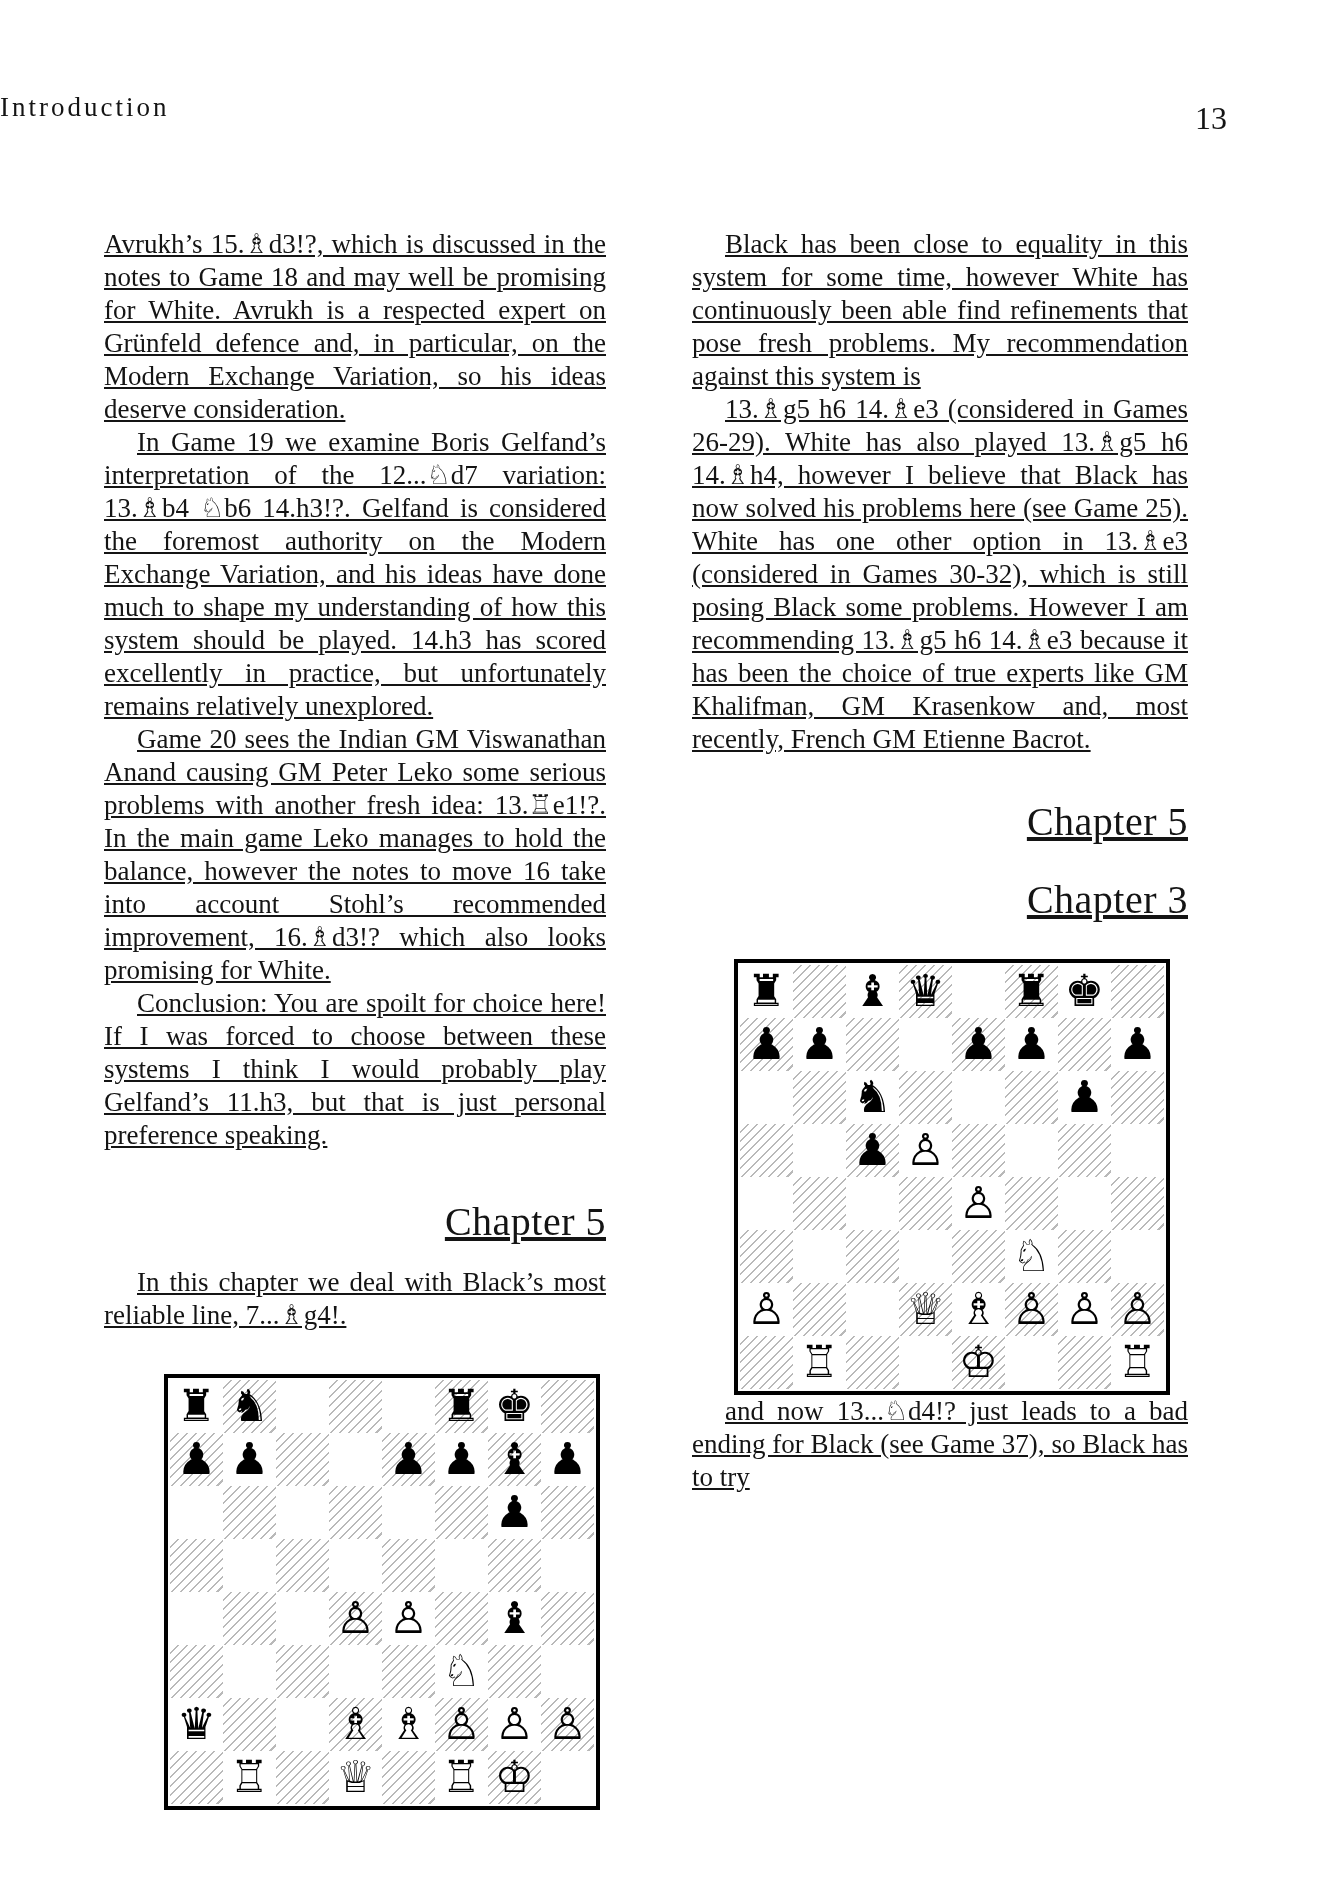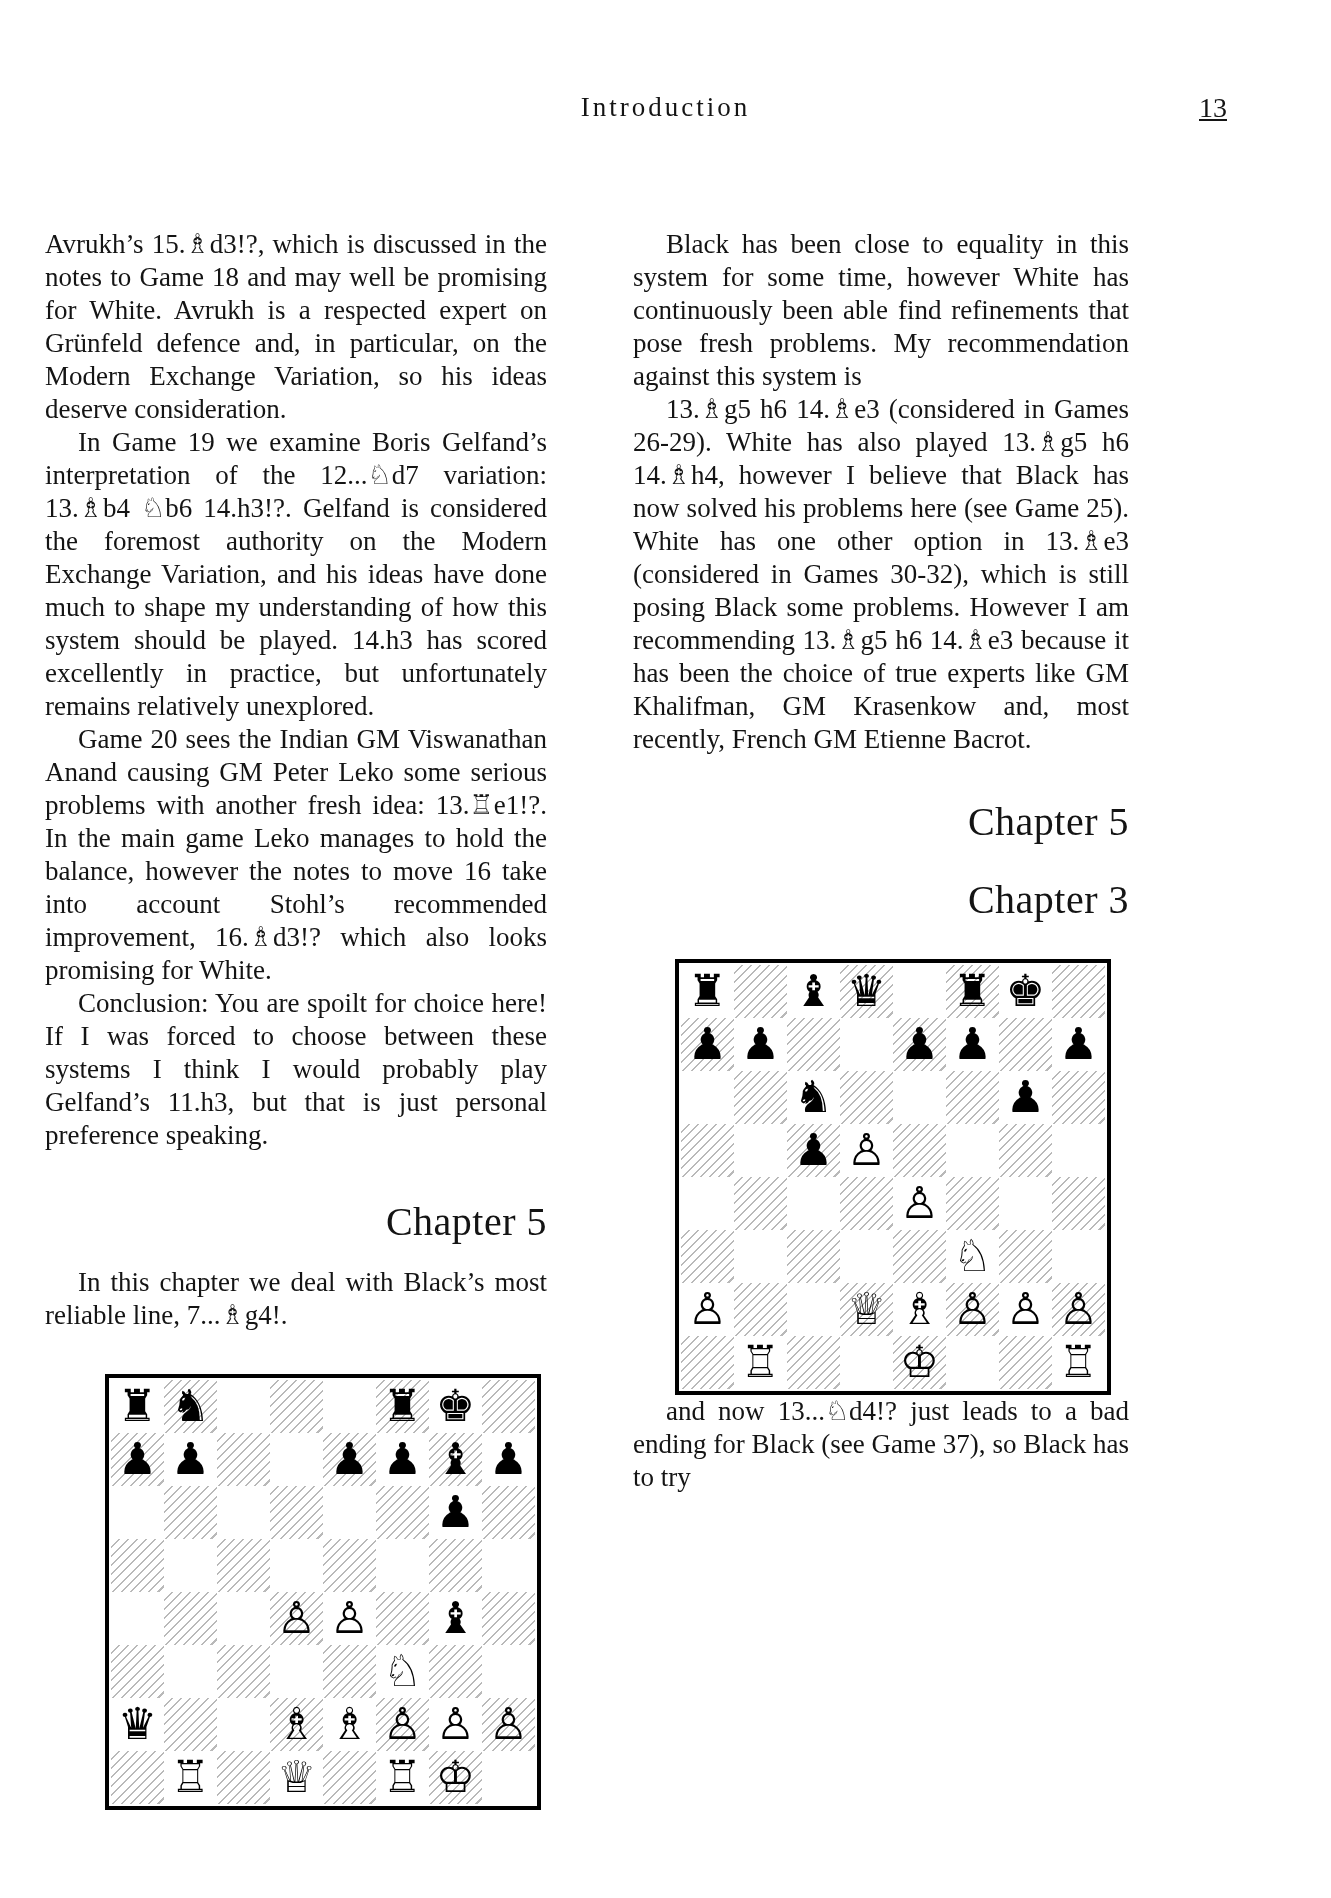--- a/index.html
+++ b/index.html
@@ -8,34 +8,33 @@
     width:1331px;height:1898px;
     background:#ffffff;
     margin:0 auto;
     color:#141414;
     font-family:"Liberation Serif","DejaVu Serif","DejaVu Sans",serif;
     overflow:hidden;
   }
   .running-head{
     position:relative;
     padding-top:92px;
-    text-align:center;
     font-size:27px;
     letter-spacing:3px;
   }
   .page-number{
     position:absolute;
-    top:92px;right:104px;
-    font-size:28px;
+    top:100px;right:104px;
+    font-size:32px;
     letter-spacing:0;
-    text-decoration:underline;
   }
   .columns{
     display:flex;
-    margin:105px 0 0 45px;
+    margin:105px 0 0 104px;
+    text-decoration:underline;
   }
   .col{
     font-size:27px;
     line-height:33px;
     text-align:justify;
   }
   .col.left{width:502px;margin-right:86px;}
   .col.right{width:496px;}
   .col p{margin:0;}
   .col p.indent{text-indent:33px;}

